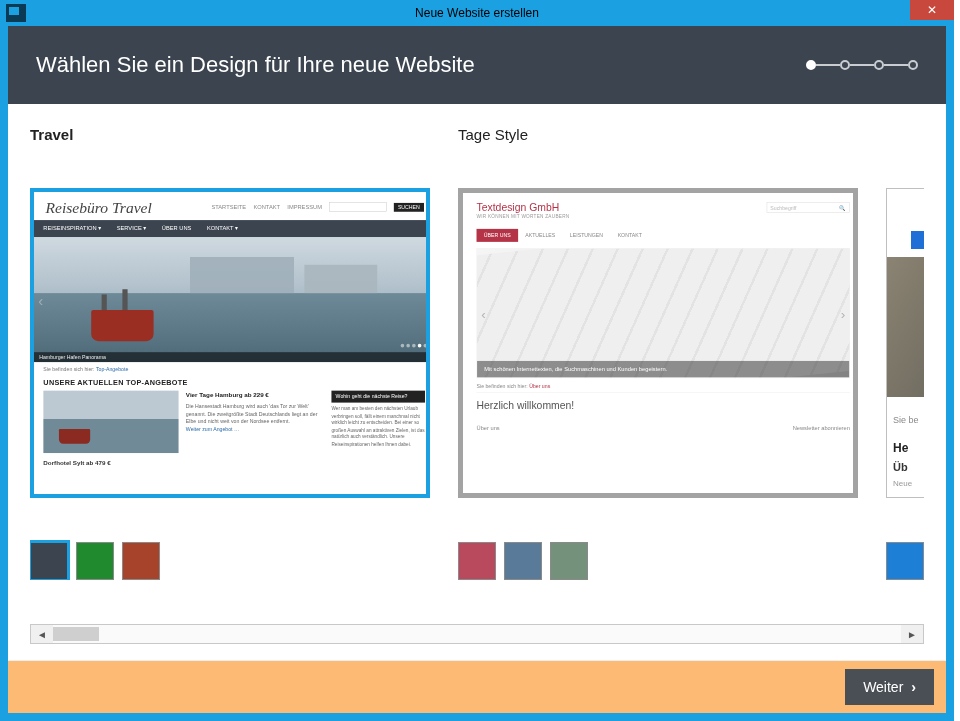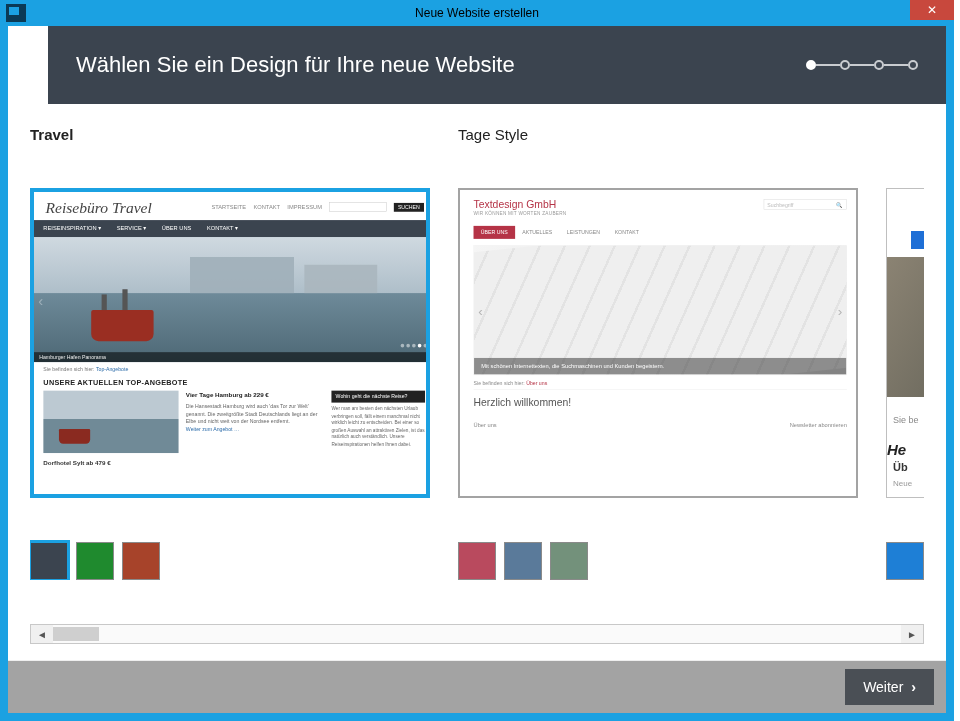--- a/index.html
+++ b/index.html
@@ -4,42 +4,42 @@
 <style>
   * { box-sizing: border-box; margin: 0; padding: 0; }
   html, body { width: 960px; height: 721px; font-family: "Segoe UI", Arial, sans-serif; overflow: hidden; background:#fff; }
   .window { width: 954px; height: 721px; background: #1ba1e2; position: relative; }
   .titlebar { height: 26px; background: #1ba1e2; display: flex; align-items: center; position: relative; }
   .titlebar .appicon { width: 20px; height: 18px; background: #0b3a55; margin-left: 6px; position:relative; }
   .titlebar .appicon::after{ content:""; position:absolute; left:3px; top:3px; width:10px; height:8px; background:#1ba1e2; }
   .titlebar .title { position:absolute; left:0; right:0; text-align:center; font-size: 12px; color: #000; }
   .titlebar .close { position: absolute; right: 0; top: 0; width: 44px; height: 20px; background: #c8483d; color: #fff; display:flex; align-items:center; justify-content:center; font-size:12px; cursor:pointer; }
   .client { position:absolute; left:8px; right:8px; top:26px; bottom:8px; background:#fff; display:flex; flex-direction:column; }
-  .header { background:#3b444f; color:#fff; padding:26px 28px; display:flex; align-items:center; justify-content:space-between;margin-left:40px; }
+  .header { background:#3b444f; color:#fff; padding:26px 28px; display:flex; align-items:center; justify-content:space-between; }
   .header h1 { font-weight:400; font-size:22px; }
   .stepper { display:flex; align-items:center; gap:0; }
   .stepper .dot { width:10px; height:10px; border:2px solid #c9ccd0; border-radius:50%; background:transparent; }
   .stepper .dot.active { background:#fff; border-color:#fff; }
   .stepper .bar { width:24px; height:2px; background:#c9ccd0; }
   .body { flex:1; padding:22px 22px 10px 22px; overflow:hidden; position:relative; }
   .gallery { display:flex; gap:28px; overflow:hidden; }
   .tmpl { flex:0 0 400px; display:flex; flex-direction:column; align-items:flex-start;gap:32px; }
   .tmpl.partial { flex:0 0 60px; }
   .tmpl-title { font-weight:700; font-size:15px; color:#222; margin-bottom:10px; height:20px; }
-  .thumb { width:400px; height:310px; border:2px solid #a3a3a3; background:#fff; cursor:pointer; overflow:hidden; position:relative; }
+  .thumb { width:400px; height:310px; border:5px solid #a3a3a3; background:#fff; cursor:pointer; overflow:hidden; position:relative; }
   .thumb.selected { border:4px solid #1ba1e2; }
   .thumb .inner { transform:scale(0.52); transform-origin: top left; width:770px; height:596px; background:#fff; font-size:12px; color:#333; }
   .swatches { display:flex; gap:8px; margin-top:12px; align-self:flex-start; }
   .swatch { width:38px; height:38px; border:1px solid #8a8a8a; cursor:pointer; }
   .swatch.selected { outline:3px solid #1ba1e2; outline-offset:-1px; }
   .hscroll { position:absolute; left:22px; right:22px; bottom:16px; height:20px; border:1px solid #c8c8c8; background:#fafafa; display:flex; align-items:center; }
   .hscroll .arrow { width:22px; height:100%; display:flex; align-items:center; justify-content:center; font-size:10px; color:#555; cursor:pointer; background:#f0f0f0; }
   .hscroll .track { flex:1; height:100%; position:relative; }
   .hscroll .handle { position:absolute; left:0; top:2px; bottom:2px; width:46px; background:#cfcfcf; cursor:pointer; }
-  .footer { background:#a3a3a3; padding:8px 12px; display:flex; justify-content:flex-end; border-top:1px solid #eee; }
+  .footer { background:#fdba74; padding:8px 12px; display:flex; justify-content:flex-end; border-top:1px solid #eee; }
   .btn-next { background:#4a4f55; color:#fff; border:none; padding:10px 18px; font-size:14px; display:flex; align-items:center; gap:8px; cursor:pointer; }
   .btn-next .chev { font-weight:700; }
 
   
   .pv-travel .logo { font-family: Georgia, 'Times New Roman', serif; font-style:italic; font-size:30px; color:#444; padding:14px 22px 6px; }
   .pv-travel .topmenu { position:absolute; right:20px; top:20px; font-size:11px; color:#888; display:flex; gap:14px; align-items:center; }
   .pv-travel .searchbox { border:1px solid #ccc; padding:2px 6px; width:110px; height:18px; font-size:10px; color:#aaa; }
   .pv-travel .btn-search { background:#222; color:#fff; font-size:10px; padding:3px 8px; }
   .pv-travel .nav { background:#3b444f; color:#fff; padding:10px 18px; display:flex; gap:30px; font-size:11px; }
   .pv-travel .hero { height:240px; background:linear-gradient(to bottom,#b7c8d4 0%,#b7c8d4 45%,#5c7b8d 45%,#5c7b8d 100%); position:relative; }
@@ -86,21 +86,21 @@
   .pv-clean .crumb a{color:#b53346;}
   .pv-clean .welcome { margin-top:14px; font-size:20px; color:#555; font-weight:300; }
   .pv-clean .botrow { display:flex; justify-content:space-between; font-size:11px; color:#888; margin-top:24px; }
 
   
   .pv-part { width:60px; height:310px; border:1px solid #bfbfbf; background:#fff; overflow:hidden; position:relative; }
   .pv-part .top{height:40px;background:#fff;}
   .pv-part .badge{position:absolute;right:4px;top:42px;width:30px;height:18px;background:#1e6fd6;}
   .pv-part .band{position:absolute;top:68px;left:0;right:0;height:140px;background:linear-gradient(120deg,#8b8373,#6d6a5e);}
   .pv-part .t1{position:absolute;top:226px;left:6px;font-size:9px;color:#888;}
-  .pv-part .t2{position:absolute;top:252px;left:0;font-size:15px;font-weight:700;color:#222;font-style:italic;}
+  .pv-part .t2{position:absolute;top:252px;left:6px;font-size:12px;font-weight:700;color:#222;}
   .pv-part .t3{position:absolute;top:272px;left:6px;font-size:11px;font-weight:700;color:#333;}
   .pv-part .t4{position:absolute;top:290px;left:6px;font-size:8px;color:#999;}
 </style>
 </head>
 <body>
 <div class="window">
   <div class="titlebar">
     <div class="appicon"></div>
     <div class="title">Neue Website erstellen</div>
     <div class="close">

